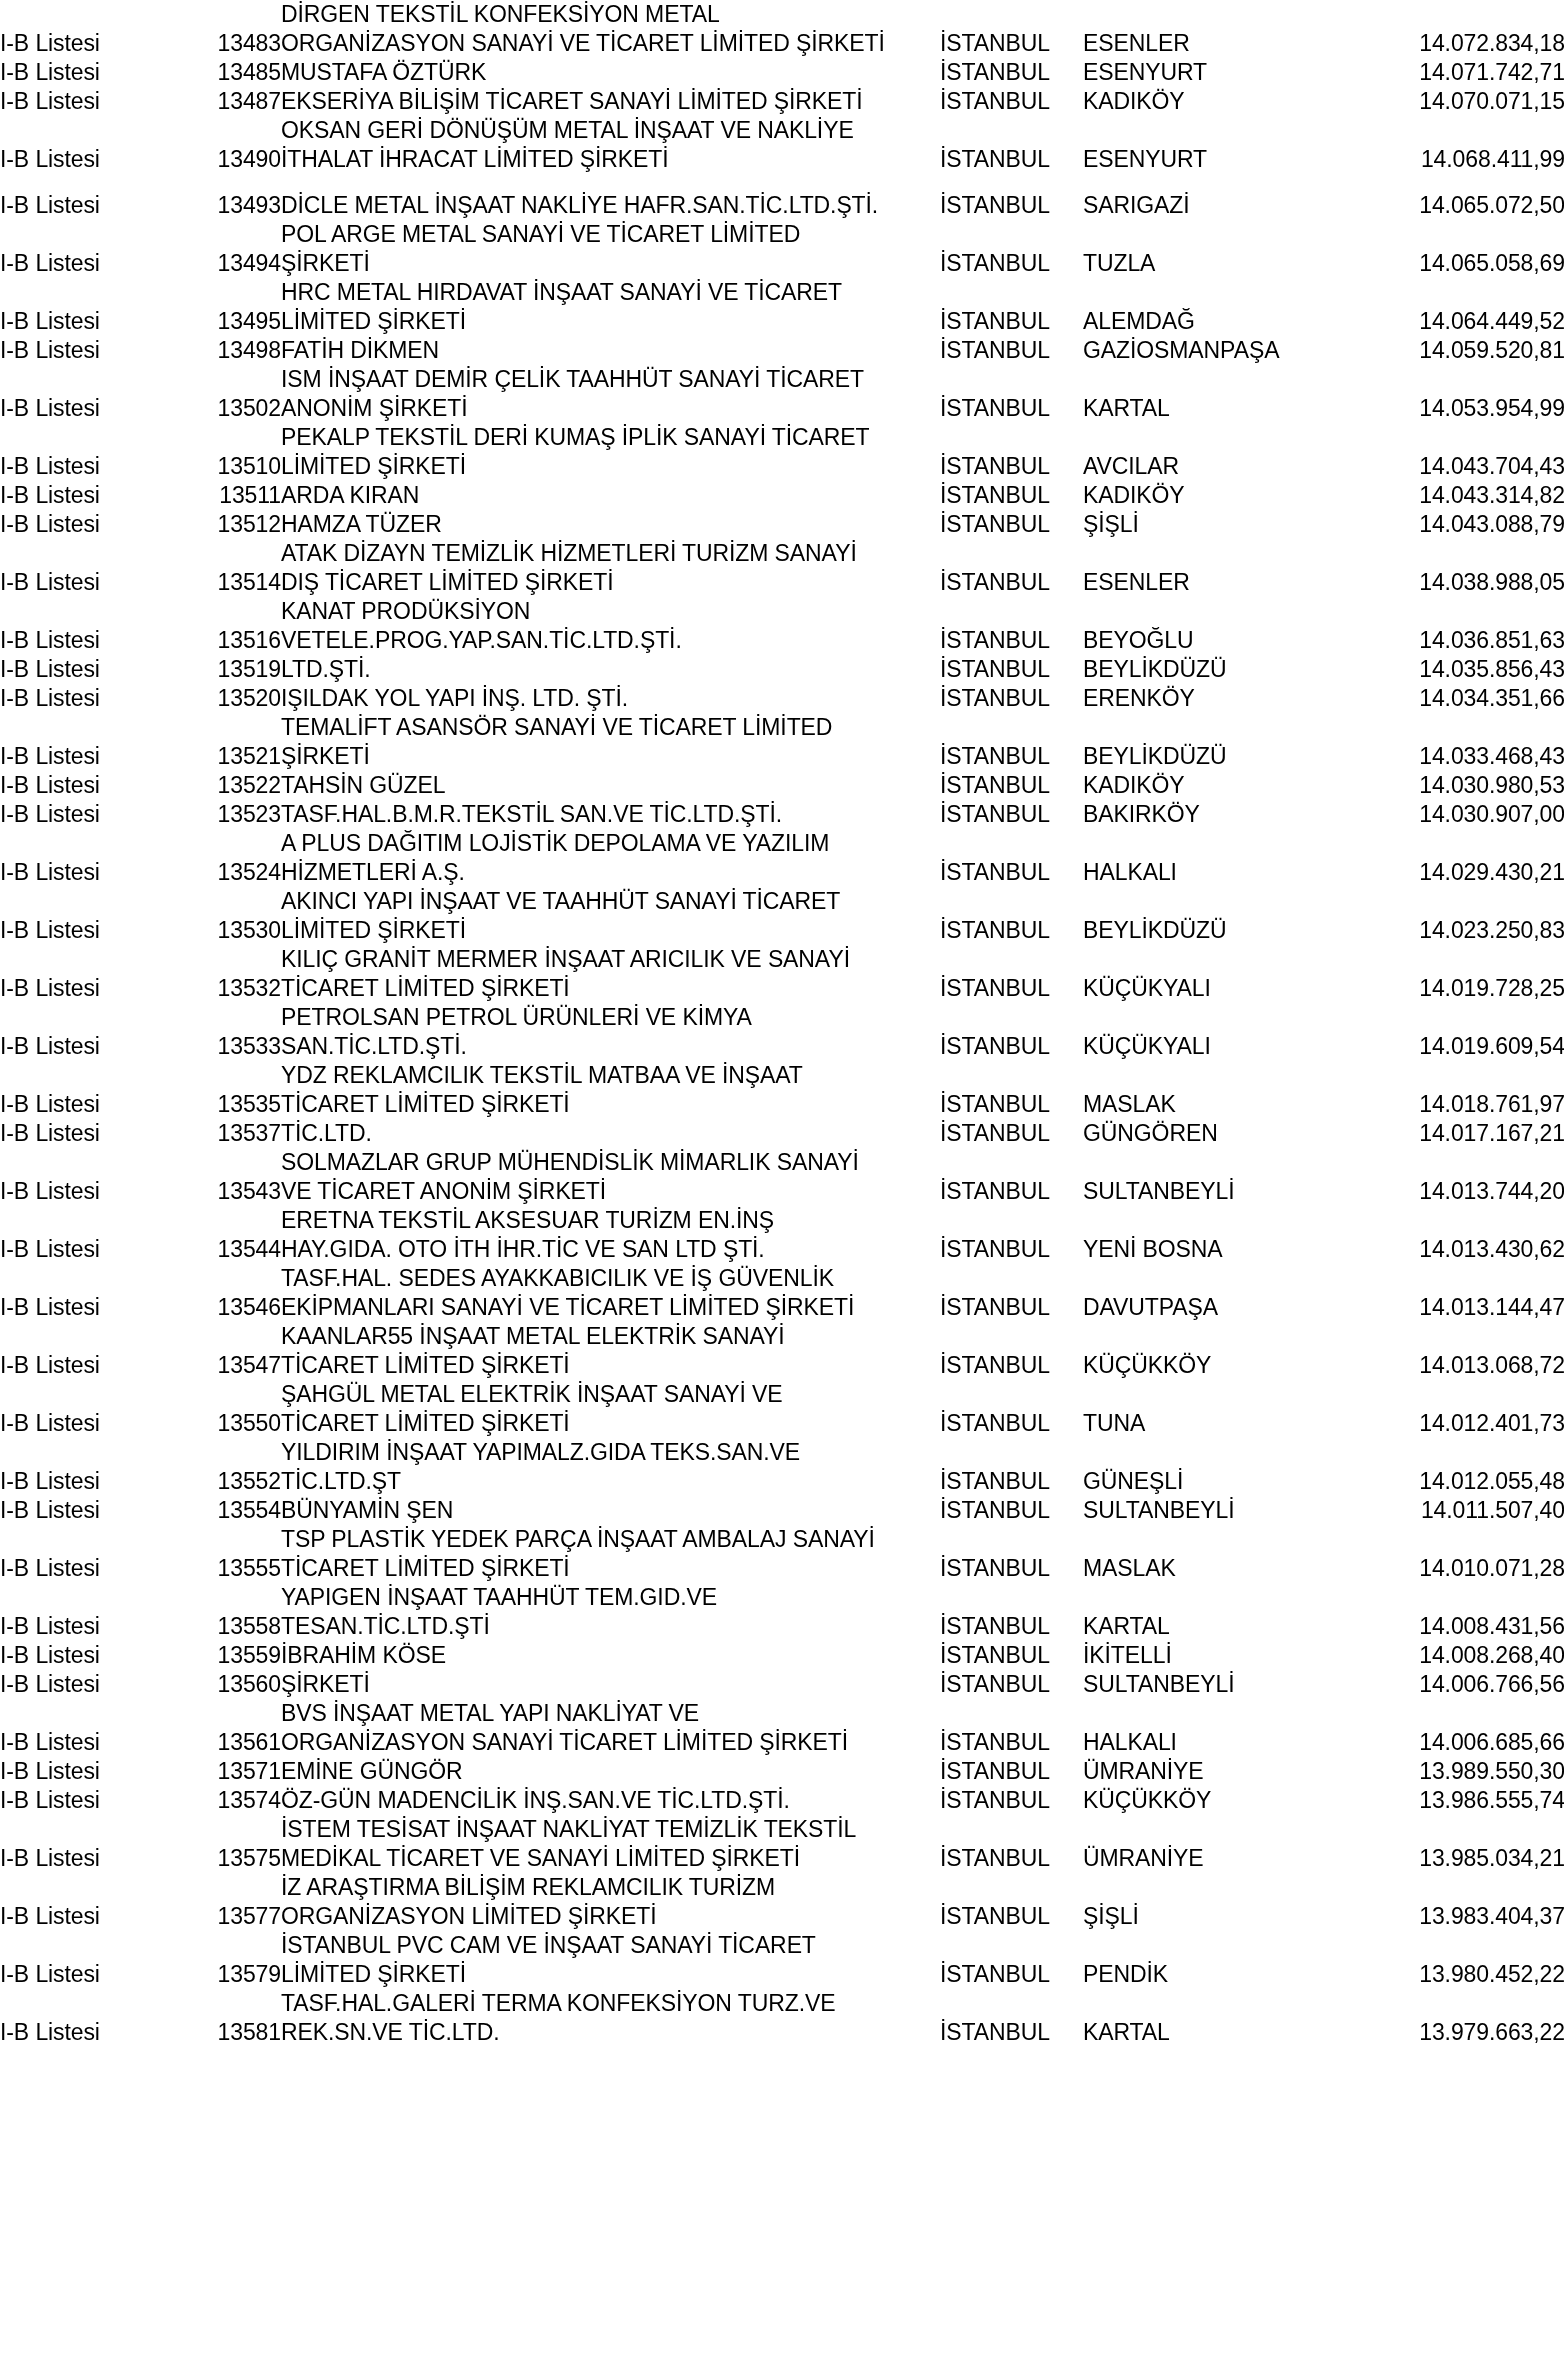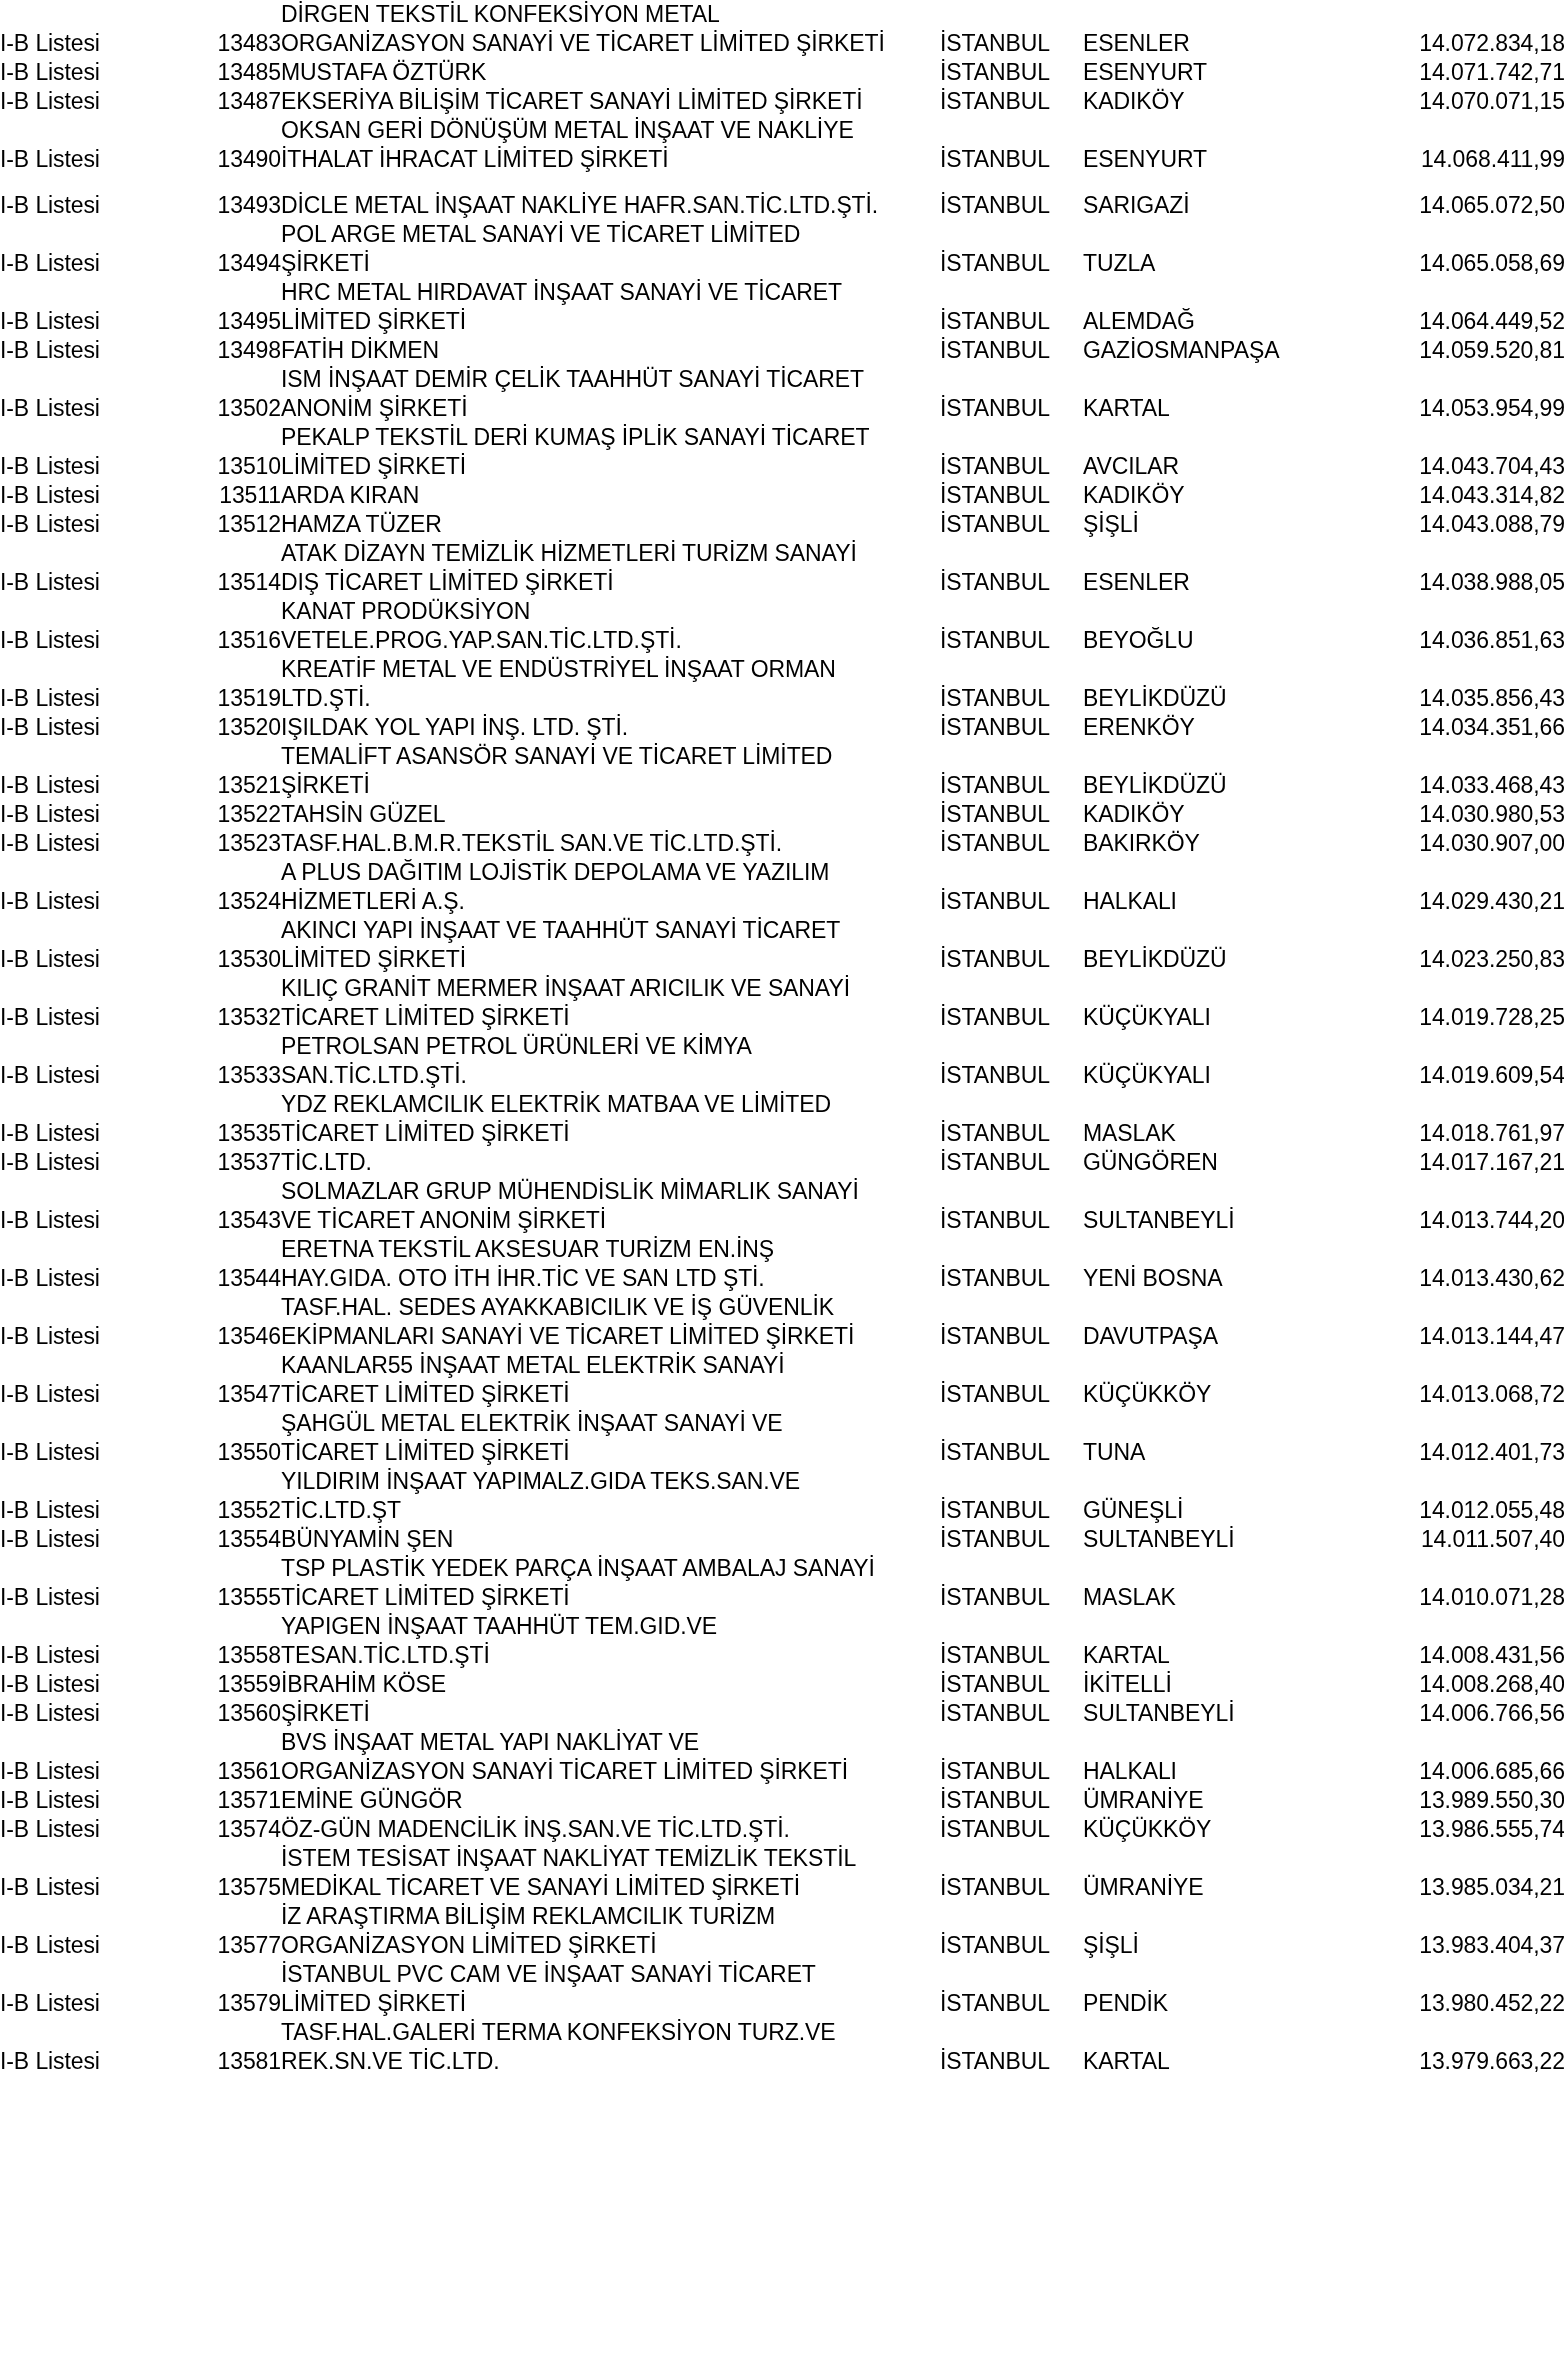--- a/index.html
+++ b/index.html
@@ -283,29 +283,20 @@
         </tr>
         <tr class="row">
           <td class="list-cell">I-B Listesi</td>
           <td class="pad-cell"></td>
           <td class="no-cell">13516</td>
           <td class="name-cell">VETELE.PROG.YAP.SAN.TİC.LTD.ŞTİ.</td>
           <td class="city-cell">İSTANBUL</td>
           <td class="dist-cell">BEYOĞLU</td>
           <td class="amt-cell">14.036.851,63</td>
         </tr>
-        <tr class="wrap-row">
-          <td class="list-cell"></td>
-          <td class="pad-cell"></td>
-          <td class="no-cell"></td>
-          <td class="name-cell">KREATİF METAL VE ENDÜSTRİYEL İNŞAAT ORMAN</td>
-          <td class="city-cell"></td>
-          <td class="dist-cell"></td>
-          <td class="amt-cell"></td>
-        </tr>
         <tr class="row">
           <td class="list-cell">I-B Listesi</td>
           <td class="pad-cell"></td>
           <td class="no-cell">13519</td>
           <td class="name-cell">LTD.ŞTİ.</td>
           <td class="city-cell">İSTANBUL</td>
           <td class="dist-cell">BEYLİKDÜZÜ</td>
           <td class="amt-cell">14.035.856,43</td>
         </tr>
         <tr class="row">
@@ -422,21 +413,21 @@
           <td class="no-cell">13533</td>
           <td class="name-cell">SAN.TİC.LTD.ŞTİ.</td>
           <td class="city-cell">İSTANBUL</td>
           <td class="dist-cell">KÜÇÜKYALI</td>
           <td class="amt-cell">14.019.609,54</td>
         </tr>
         <tr class="wrap-row">
           <td class="list-cell"></td>
           <td class="pad-cell"></td>
           <td class="no-cell"></td>
-          <td class="name-cell">YDZ REKLAMCILIK ELEKTRİK MATBAA VE LİMİTED</td>
+          <td class="name-cell">YDZ REKLAMCILIK TEKSTİL MATBAA VE İNŞAAT</td>
           <td class="city-cell"></td>
           <td class="dist-cell"></td>
           <td class="amt-cell"></td>
         </tr>
         <tr class="row">
           <td class="list-cell">I-B Listesi</td>
           <td class="pad-cell"></td>
           <td class="no-cell">13535</td>
           <td class="name-cell">TİCARET LİMİTED ŞİRKETİ</td>
           <td class="city-cell">İSTANBUL</td>

